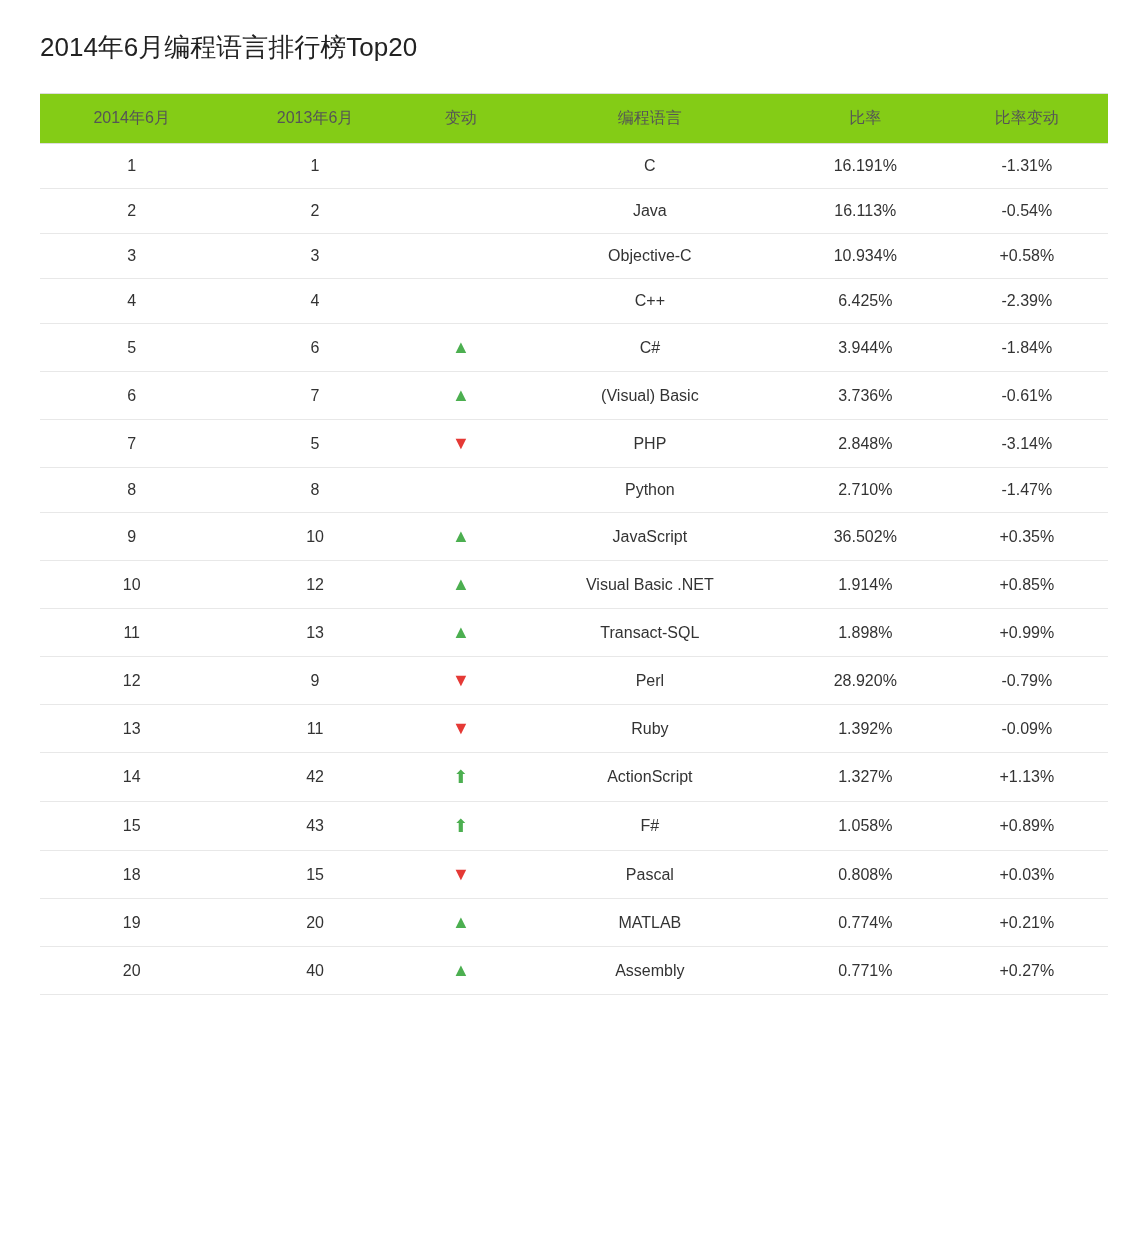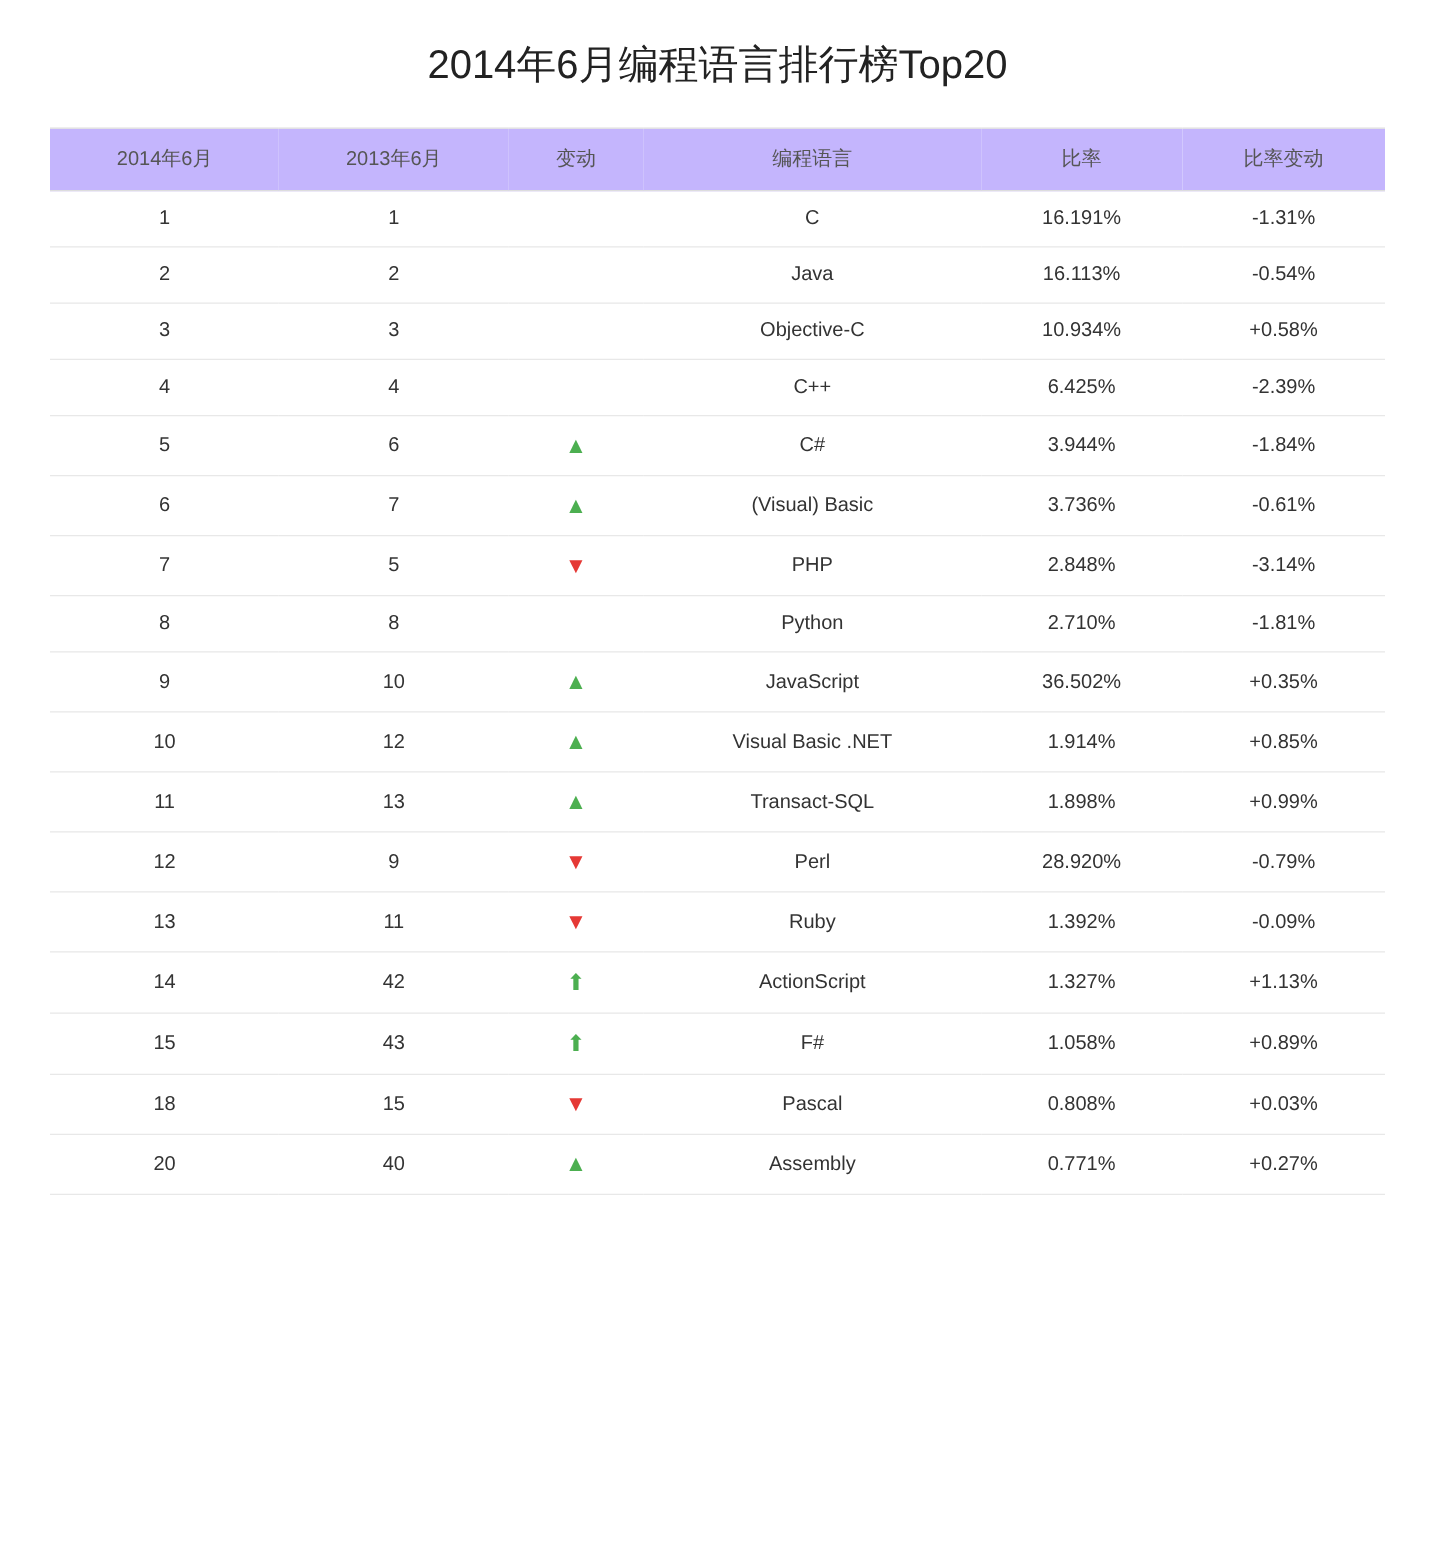--- a/index.html
+++ b/index.html
@@ -8,33 +8,32 @@
       box-sizing: border-box;
     }
     body {
       font-family: "Microsoft YaHei", "PingFang SC", Arial, sans-serif;
       background: #fff;
       padding: 30px 40px;
       width: 1148px;
       min-height: 1234px;
     }
     h1 {
-      font-size: 32px;
+      font-size: 26px;
       font-weight: normal;
       color: #222;
       margin-bottom: 28px;
-      text-align: center;
     }
     table {
       width: 100%;
       border-collapse: collapse;
       font-size: 16px;
     }
     thead tr {
-      background: #c4b5fd;
+      background: #84cc16;
     }
     thead th {
       padding: 14px 16px;
       color: #555;
       font-weight: normal;
       text-align: center;
       border-bottom: 1px solid #ddd;
       border-top: 1px solid #ddd;
     }
     tbody tr {
@@ -130,21 +129,21 @@
         <td>PHP</td>
         <td>2.848%</td>
         <td>-3.14%</td>
       </tr>
       <tr>
         <td>8</td>
         <td>8</td>
         <td></td>
         <td>Python</td>
         <td>2.710%</td>
-        <td>-1.81%</td>
+        <td>-1.47%</td>
       </tr>
       <tr>
         <td>9</td>
         <td>10</td>
         <td><span class="arrow-up">▲</span></td>
         <td>JavaScript</td>
         <td>36.502%</td>
         <td>+0.35%</td>
       </tr>
       <tr>
@@ -197,20 +196,28 @@
       </tr>
       <tr>
         <td>18</td>
         <td>15</td>
         <td><span class="arrow-down">▼</span></td>
         <td>Pascal</td>
         <td>0.808%</td>
         <td>+0.03%</td>
       </tr>
       <tr>
+        <td>19</td>
+        <td>20</td>
+        <td><span class="arrow-up">▲</span></td>
+        <td>MATLAB</td>
+        <td>0.774%</td>
+        <td>+0.21%</td>
+      </tr>
+      <tr>
         <td>20</td>
         <td>40</td>
         <td><span class="arrow-up">▲</span></td>
         <td>Assembly</td>
         <td>0.771%</td>
         <td>+0.27%</td>
       </tr>
     </tbody>
 </table>
 

